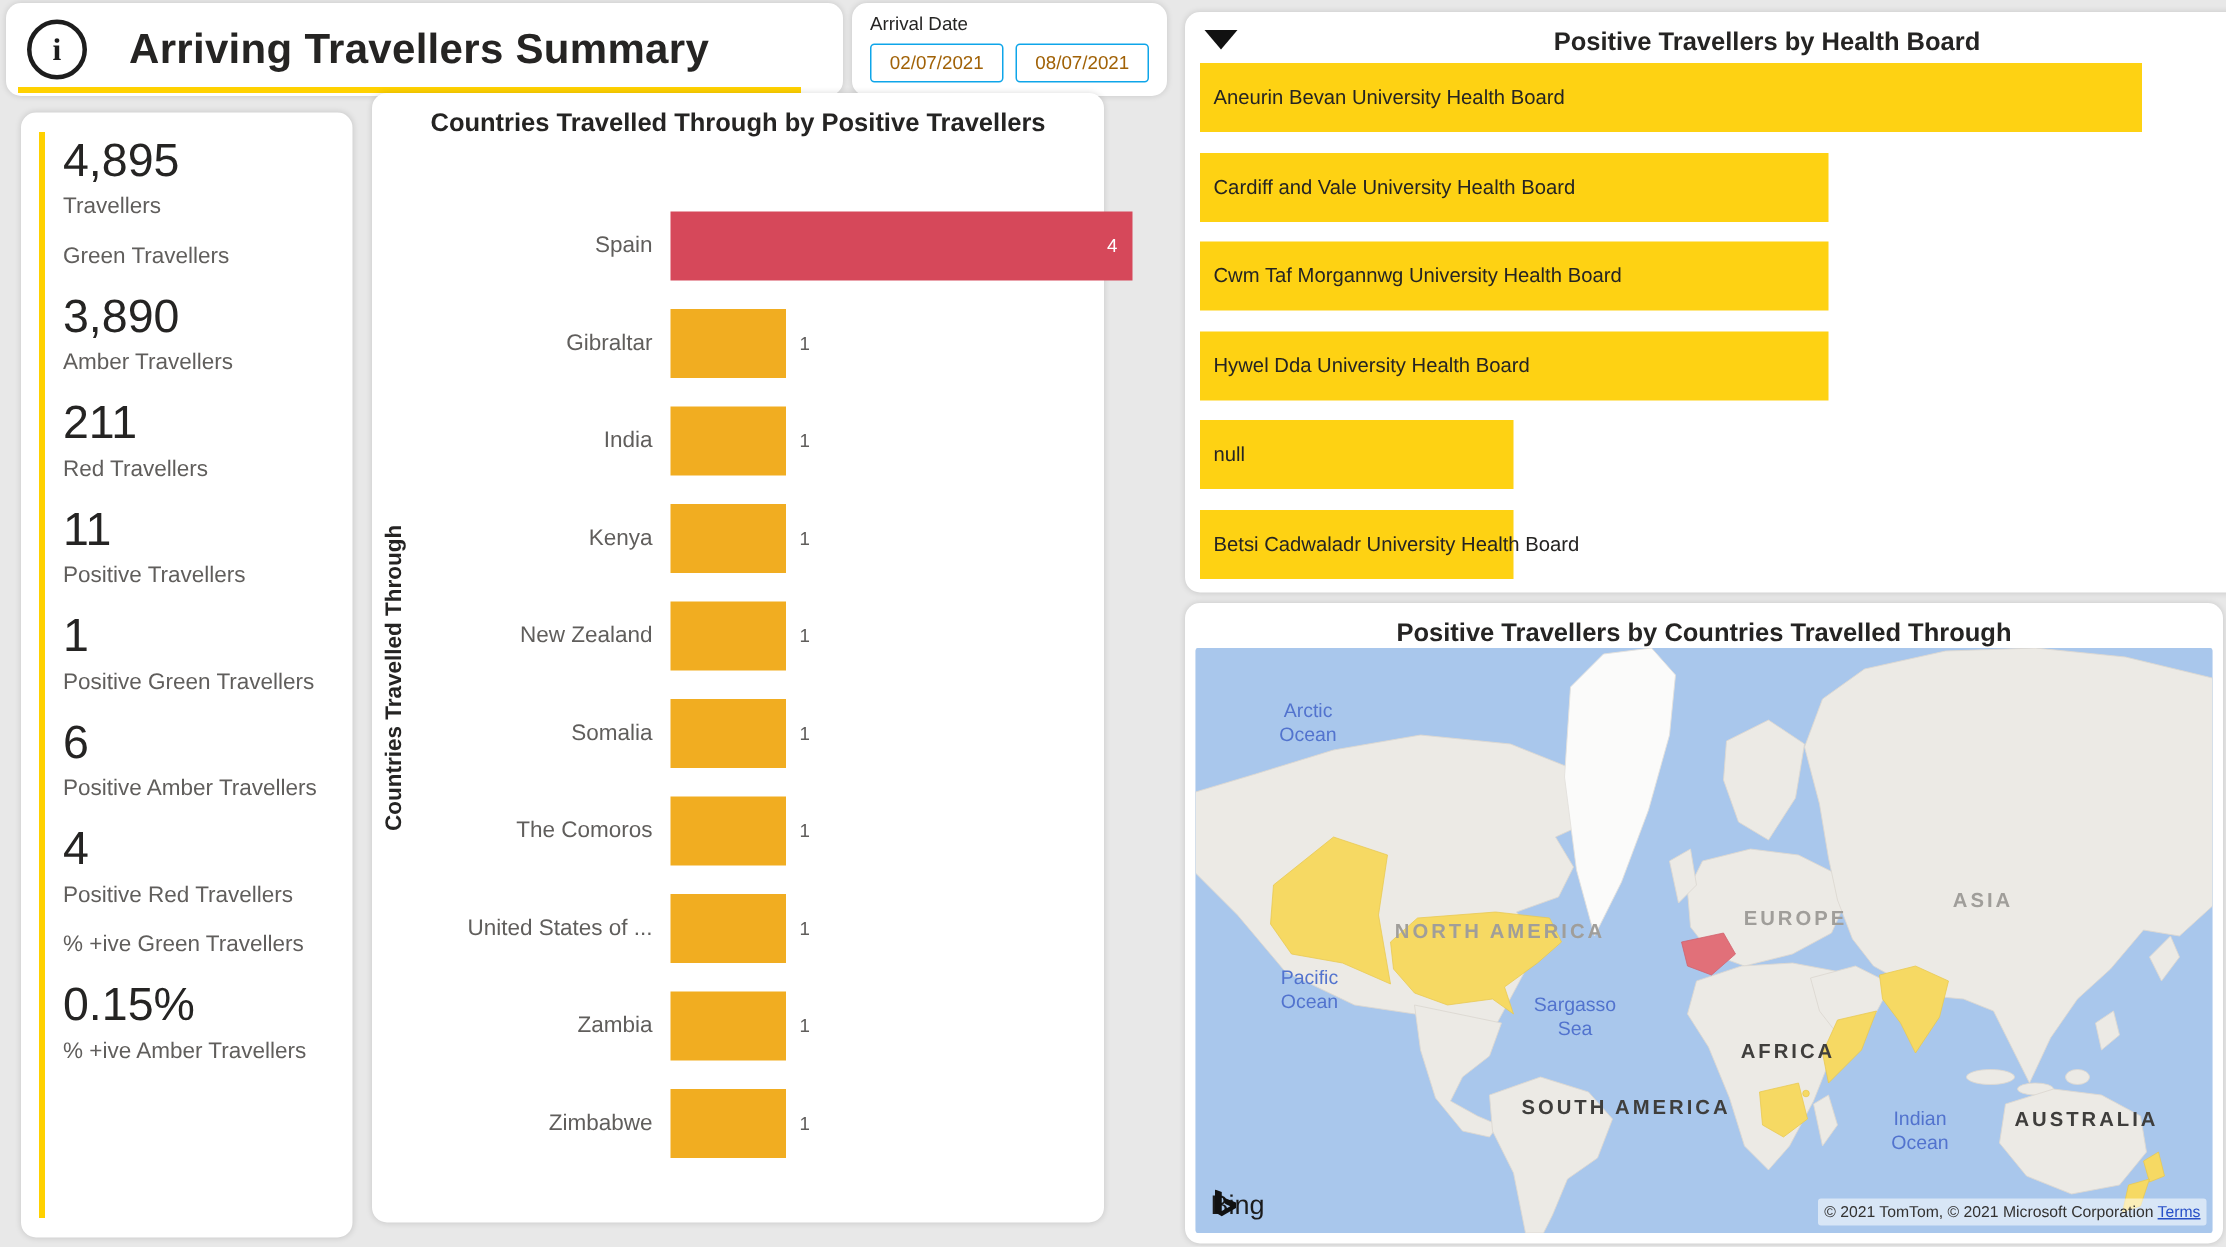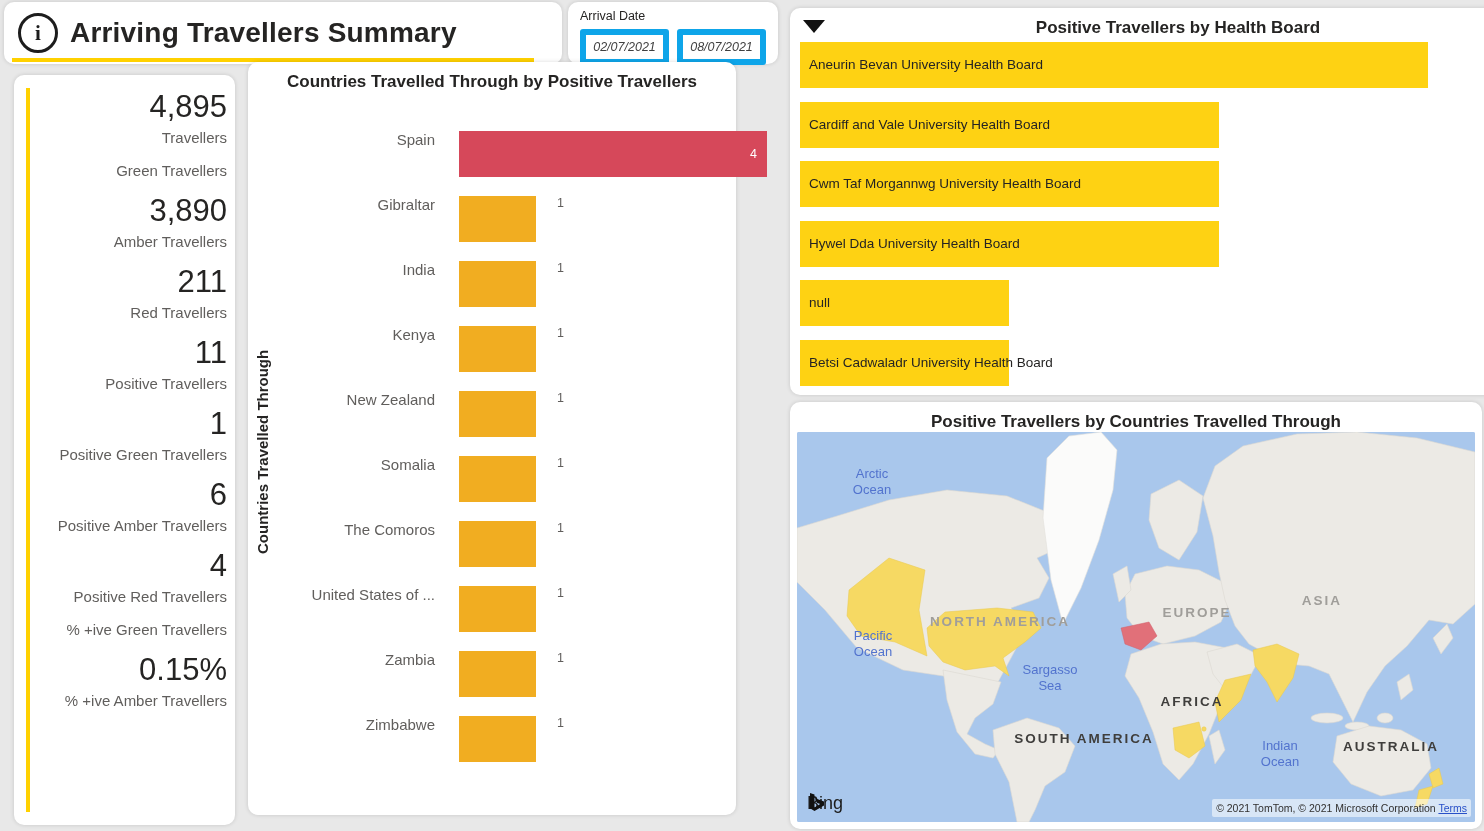--- a/index.html
+++ b/index.html
@@ -4,42 +4,42 @@
 <style>
   html,body{margin:0;padding:0;background:#e8e8e8;}
   .page{position:relative;width:1484px;height:831px;background:#e8e8e8;overflow:hidden;
         font-family:"Liberation Sans","DejaVu Sans",sans-serif;color:#252423;}
   .card{position:absolute;background:#fff;border-radius:10px;box-shadow:0 0 4px rgba(0,0,0,.15);}
 
   
   .header-card{left:4px;top:2px;width:558px;height:62px;display:flex;align-items:center;padding-left:14px;box-sizing:border-box;}
   .info-icon{width:34px;height:34px;border:3px solid #1d1d1d;border-radius:50%;display:flex;align-items:center;justify-content:center;
              font-size:21px;font-weight:bold;font-family:"Liberation Serif",serif;color:#1d1d1d;flex:0 0 auto;}
-  .page-title{font-size:28px;font-weight:bold;margin-left:12px;white-space:nowrap;letter-spacing:.2px;}
+  .page-title{font-size:28px;font-weight:bold;margin-left:28px;white-space:nowrap;letter-spacing:.2px;}
   .title-underline{position:absolute;left:8px;top:56px;width:522px;height:4px;}
 
   
   .arrival-card{left:568px;top:2px;width:210px;height:62px;padding:7px 12px;box-sizing:border-box;}
   .slicer-label{font-size:12.5px;color:#252423;}
   .date-inputs{display:flex;gap:8px;margin-top:6px;}
-  .date-box{width:88px;height:24px;border:6px solid #0ea5e9;border-radius:3px;font-size:12.5px;
-            display:flex;align-items:center;justify-content:center;color:#404040;background:#fff;cursor:pointer;font-style:italic;}
+  .date-box{width:88px;height:24px;border:1px solid #0ea5e9;border-radius:3px;font-size:12.5px;
+            display:flex;align-items:center;justify-content:center;color:#a16207;background:#fff;cursor:pointer;}
 
   
   .kpi-card{left:14px;top:75px;width:221px;height:750px;box-sizing:border-box;padding:13px 8px 0 12px;}
   .kpi-list{border-left:4px solid;padding-left:12px;height:724px;}
-  .kpi{margin-bottom:10px;text-align:right;}
+  .kpi{margin-bottom:10px;}
   .kpi-value{font-size:31px;line-height:38px;color:#252423;}
   .kpi-label{font-size:15px;line-height:23px;color:#605e5c;}
 
   
   .countries-card{left:248px;top:62px;width:488px;height:753px;}
   .chart-title{position:absolute;left:0;right:0;top:10px;text-align:center;font-size:17px;font-weight:600;color:#252423;}
   .c-rows{position:absolute;left:0;top:69px;right:0;}
-  .c-row{display:flex;align-items:flex-start;height:65px;gap:12px;}
+  .c-row{display:flex;align-items:center;height:65px;}
   .c-cat{width:187px;text-align:right;padding-right:12px;font-size:15px;color:#605e5c;white-space:nowrap;overflow:hidden;flex:0 0 auto;}
   .c-bar{height:46px;display:flex;align-items:center;justify-content:flex-end;box-sizing:border-box;cursor:pointer;flex:0 0 auto;}
   .c-val-in{color:#fff;font-size:12.5px;padding-right:10px;}
   .c-val-out{margin-left:9px;font-size:12.5px;color:#605e5c;}
   .y-axis-title{position:absolute;left:6px;top:120px;height:540px;writing-mode:vertical-rl;transform:rotate(180deg);
                 text-align:center;font-size:15px;font-weight:600;color:#252423;}
   .x-axis-title{position:absolute;left:199px;width:320px;top:727px;text-align:center;font-size:15px;font-weight:600;color:#252423;}
 
   
   .hb-card{left:790px;top:8px;width:776px;height:387px;}
@@ -259,21 +259,21 @@
           <path d="M622,358 L636,354 L630,372 L618,376 Z"></path>
         </g>
         <path fill="#e17079" stroke="#d05f6b" stroke-width="0.5" d="M324,196 L352,190 L360,204 L344,218 L328,212 Z"></path>
       </svg>
       <div id="map-labels">
           <span class="map-label ocean" style="left: 75px; top: 50px;">Arctic
 Ocean</span>
           <span class="map-label light" style="left: 203px; top: 172px; margin-top: 17px;">NORTH AMERICA</span>
           <span class="map-label light" style="left: 400px; top: 180px;">EUROPE</span>
           <span class="map-label light" style="left: 525px; top: 168px;">ASIA</span>
-          <span class="map-label ocean" style="left: 76px; top: 212px;">Pacific
+          <span class="map-label ocean" style="left: 76px; top: 228px;">Pacific
 Ocean</span>
           <span class="map-label ocean" style="left: 253px; top: 246px;">Sargasso
 Sea</span>
           <span class="map-label dark" style="left: 395px; top: 269px;">AFRICA</span>
           <span class="map-label dark" style="left: 287px; top: 306px;">SOUTH AMERICA</span>
           <span class="map-label ocean" style="left: 483px; top: 322px;">Indian
 Ocean</span>
           <span class="map-label dark" style="left: 594px; top: 314px;">AUSTRALIA</span>
         </div>
       <div class="bing-logo">

